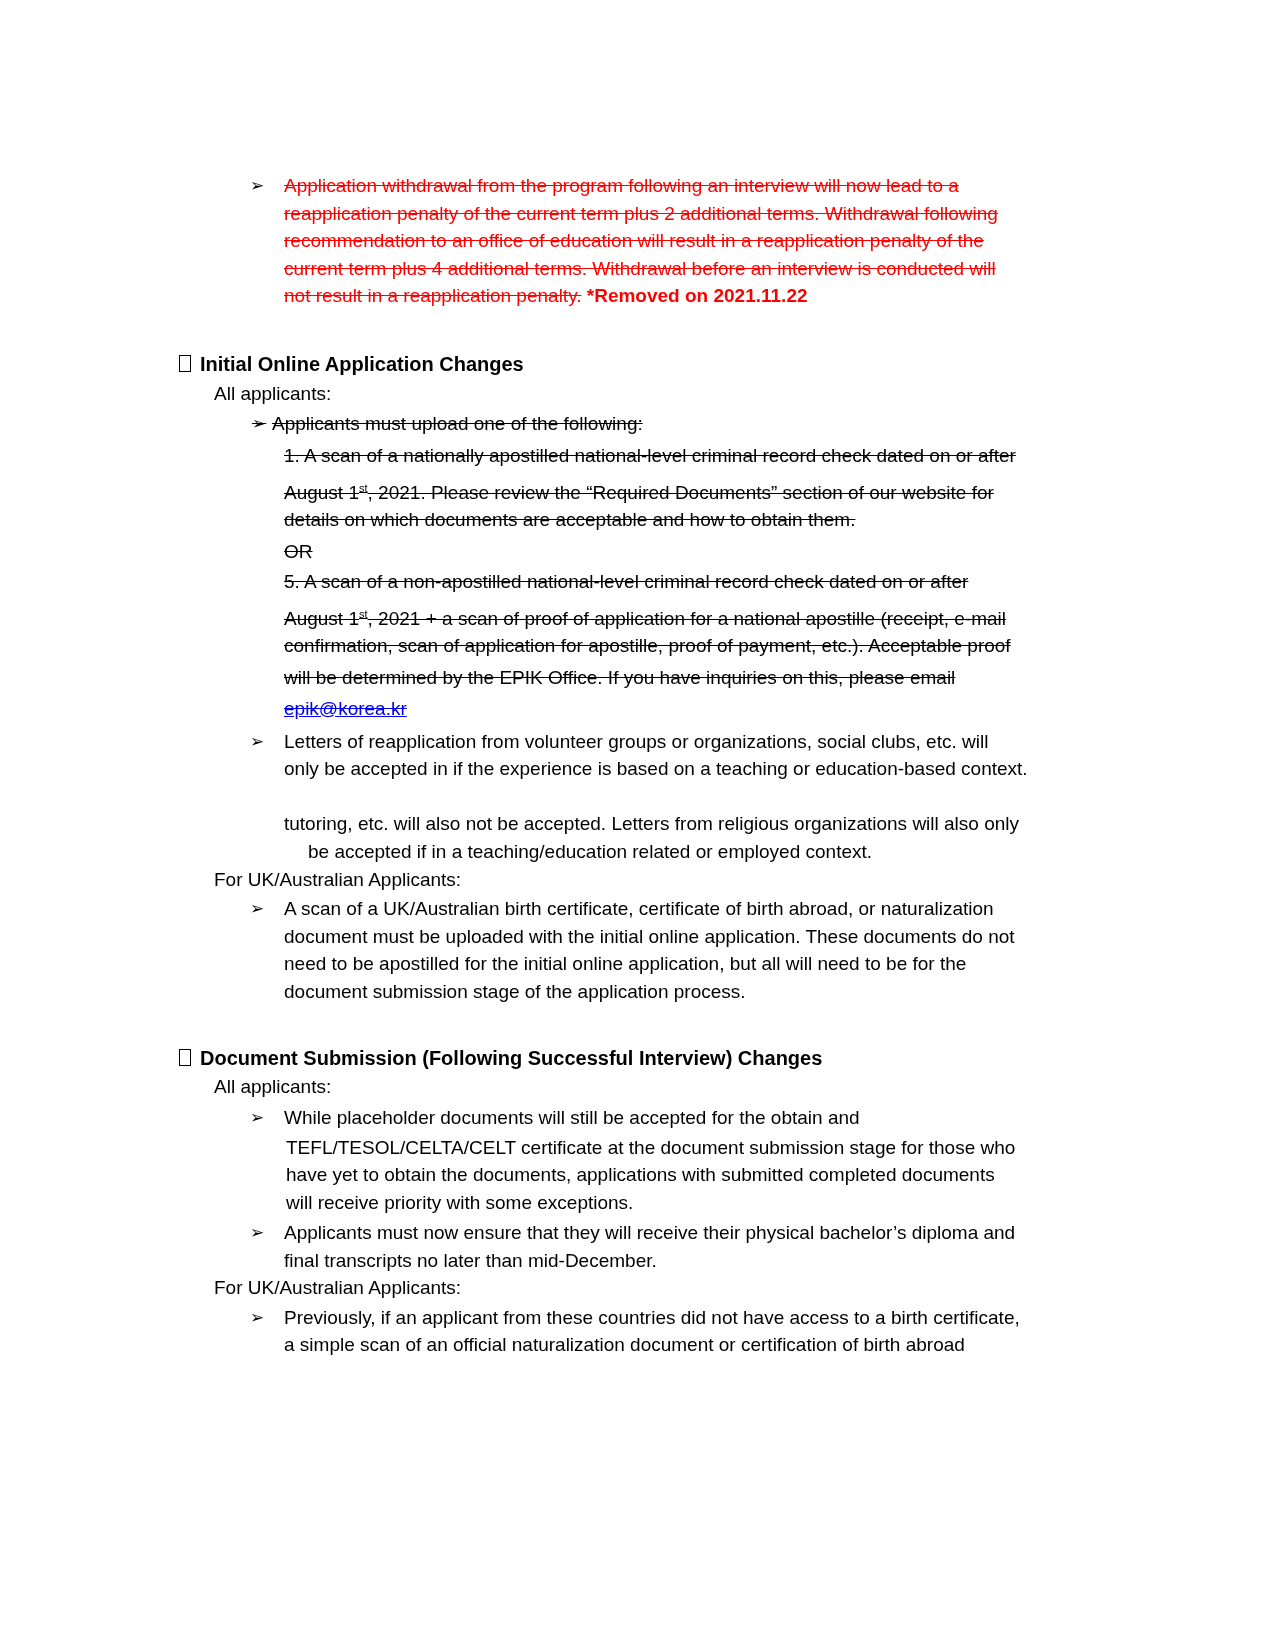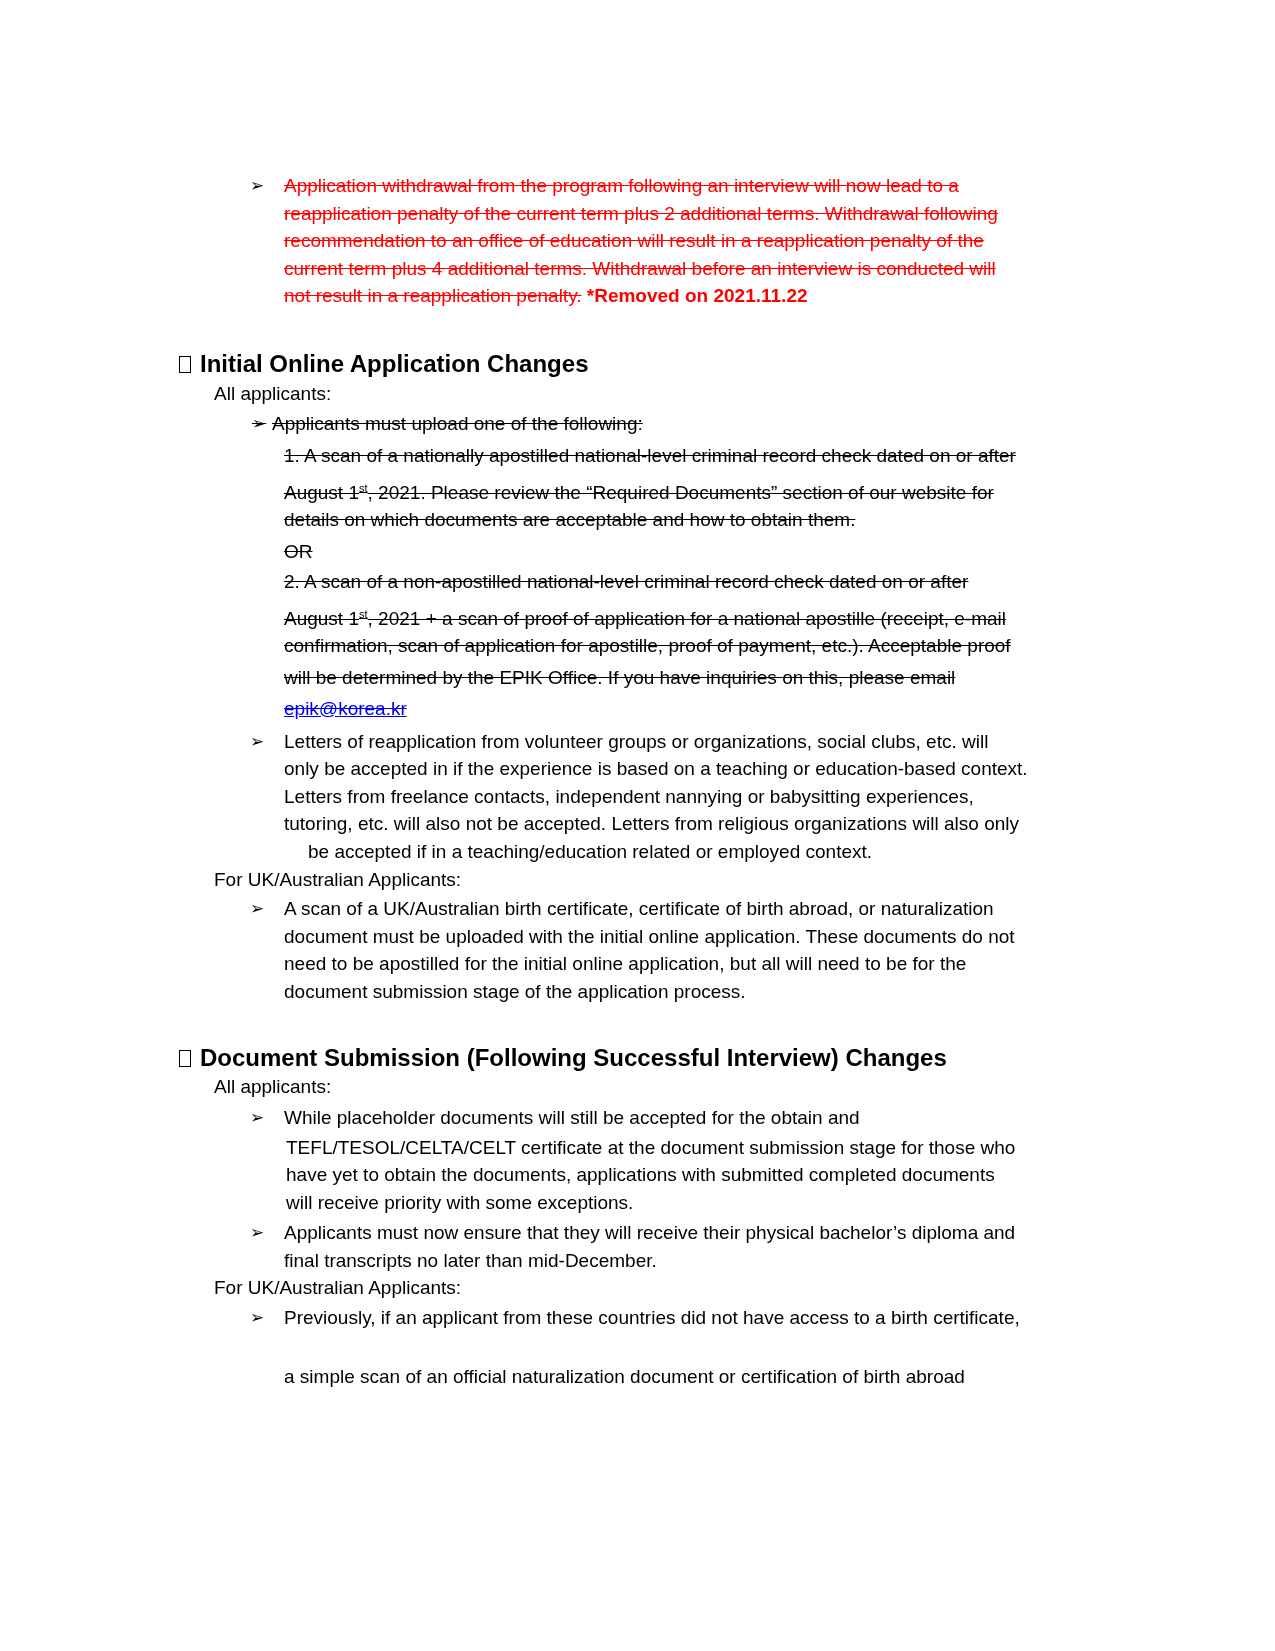--- a/index.html
+++ b/index.html
@@ -6,21 +6,21 @@
   body {
     width: 1275px; height: 1651px; position: relative; overflow: hidden;
     font-family: "Liberation Sans", "DejaVu Sans", sans-serif;
     color: #000000; font-size: 19px;
   }
   .page { position: absolute; left: 0; top: 0; width: 1275px; height: 1651px; }
   .line { position: absolute; white-space: nowrap; line-height: 28px; text-align: center; }
   .strike { text-decoration: line-through; }
   .red { color: #ff0000; }
   .bold { font-weight: bold; }
-  .heading { font-weight: bold; font-size: 24px; }
+  .heading { font-weight: bold; font-size: 20px; }
   .arrow { position: absolute; font-size: 17px; line-height: 28px; }
   .box-icon {
     display: inline-block; width: 10px; height: 15px; border: 1px solid #000;
     vertical-align: -1px; margin-right: 9px;
   }
   a.email { color: #0000ee; text-decoration: underline line-through; }
 </style>
 </head>
 <body>
 
@@ -43,34 +43,33 @@
   <span class="arrow strike" style="left:252px; top:410px;">➢</span>
   <div class="line strike" style="left:272px; top:410px;">Applicants must upload one of the following:</div>
 
   <div class="line strike" style="left:284px; top:442px;">1. A scan of a nationally apostilled national-level criminal record check dated on or after</div>
   <div class="line strike" style="left:284px; top:474px;">
     <span>August 1</span><sup style="font-size:11px;">st</sup><span>, 2021. Please review the “Required Documents” section of our website for</span>
   </div>
   <div class="line strike" style="left:284px; top:506px;">details on which documents are acceptable and how to obtain them.</div>
   <div class="line strike" style="left:284px; top:538px;">OR</div>
 
-  <div class="line strike" style="left:284px; top:568px;">2. A scan of a non-apostilled national-level criminal record check dated on or after</div>
+  <div class="line strike" style="left:284px; top:568px;">5. A scan of a non-apostilled national-level criminal record check dated on or after</div>
   <div class="line strike" style="left:284px; top:600px;">
     <span>August 1</span><sup style="font-size:11px;">st</sup><span>, 2021 + a scan of proof of application for a national apostille (receipt, e-mail</span>
   </div>
   <div class="line strike" style="left:284px; top:632px;">confirmation, scan of application for apostille, proof of payment, etc.). Acceptable proof</div>
   <div class="line strike" style="left:284px; top:664px;">will be determined by the EPIK Office. If you have inquiries on this, please email</div>
   <div class="line" style="left:284px; top:695px;">
     <a class="email">epik@korea.kr</a>
   </div>
 
   <span class="arrow" style="left:250px; top:728px;">➢</span>
   <div class="line" style="left:284px; top:728px;">Letters of reapplication from volunteer groups or organizations, social clubs, etc. will</div>
   <div class="line" style="left:284px; top:755px;">only be accepted in if the experience is based on a teaching or education-based context.</div>
-  <div class="line" style="left:284px; top:783px;">Letters from freelance contacts, independent nannying or babysitting experiences,</div>
   <div class="line" style="left:284px; top:810px;">tutoring, etc. will also not be accepted. Letters from religious organizations will also only</div>
   <div class="line" style="left:284px; top:838px;margin-left:24px;">be accepted if in a teaching/education related or employed context.</div>
 
   <div class="line" style="left:214px; top:866px;">For UK/Australian Applicants:</div>
   <span class="arrow" style="left:250px; top:895px;">➢</span>
   <div class="line" style="left:284px; top:895px;">A scan of a UK/Australian birth certificate, certificate of birth abroad, or naturalization</div>
   <div class="line" style="left:284px; top:923px;">document must be uploaded with the initial online application. These documents do not</div>
   <div class="line" style="left:284px; top:950px;">need to be apostilled for the initial online application, but all will need to be for the</div>
   <div class="line" style="left:284px; top:978px;">document submission stage of the application process.</div>
 
@@ -85,15 +84,15 @@
   <div class="line" style="left:286px; top:1161px;">have yet to obtain the documents, applications with submitted completed documents</div>
   <div class="line" style="left:286px; top:1189px;">will receive priority with some exceptions.</div>
 
   <span class="arrow" style="left:250px; top:1219px;">➢</span>
   <div class="line" style="left:284px; top:1219px;">Applicants must now ensure that they will receive their physical bachelor’s diploma and</div>
   <div class="line" style="left:284px; top:1247px;">final transcripts no later than mid-December.</div>
 
   <div class="line" style="left:214px; top:1274px;">For UK/Australian Applicants:</div>
   <span class="arrow" style="left:250px; top:1304px;">➢</span>
   <div class="line" style="left:284px; top:1304px;">Previously, if an applicant from these countries did not have access to a birth certificate,</div>
-  <div class="line" style="left:284px; top:1331px;margin-top:32px;">a simple scan of an official naturalization document or certification of birth abroad</div>
+  <div class="line" style="left:284px; top:1331px;">a simple scan of an official naturalization document or certification of birth abroad</div>
 
 </div>
 
 </body></html>

